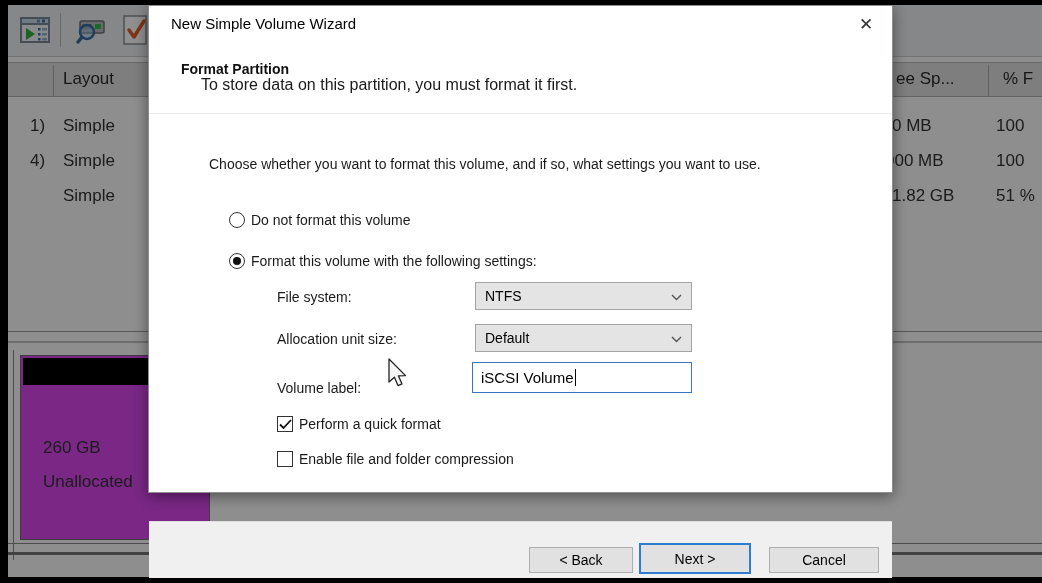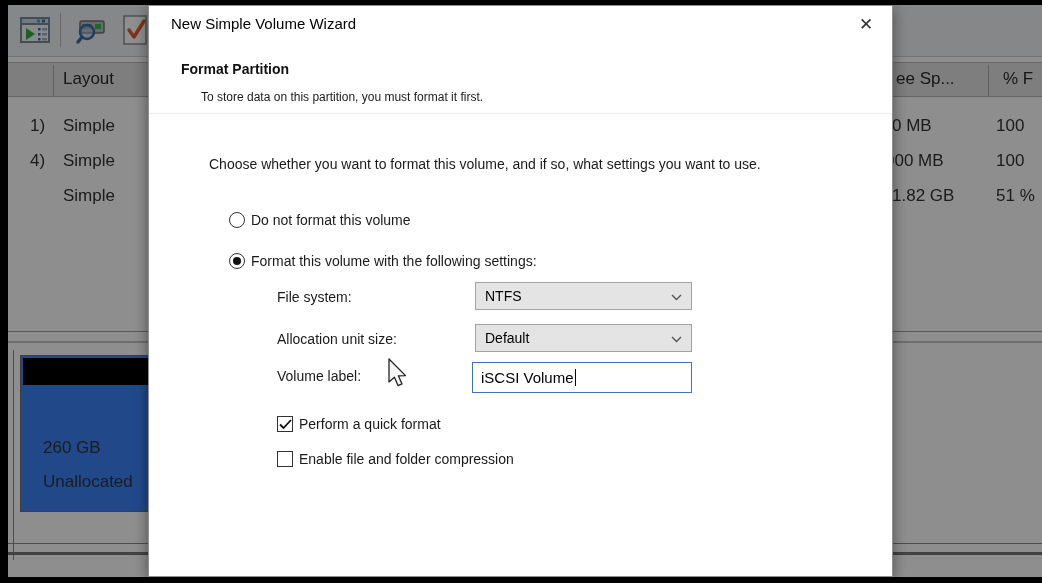--- a/index.html
+++ b/index.html
@@ -22,42 +22,42 @@
   .hdr-label { position:absolute; top:6px; }
 
   .bg-row { position:absolute; left:0; width:100%; height:35px; font-size:17px; color:#333;
     line-height:35px; }
   .bg-cell { position:absolute; top:0; white-space:nowrap; }
 
   .splitter-1 { position:absolute; left:0; top:326px; width:100%; height:1px; background:#9f9f9f; }
   .splitter-2 { position:absolute; left:0; top:336px; width:100%; height:2px; background:#c2c2c2; }
 
   .disk-vline { position:absolute; left:5px; top:345px; width:1px; height:210px; background:#8b8b8b; }
-  .disk-box { position:absolute; left:12px; top:350px; width:190px; height:157px;
-    background:#3b82f6; border:1px solid #6f6f6f; }
+  .disk-box { position:absolute; left:12px; top:350px; width:190px; height:185px;
+    background:#d946ef; border:1px solid #6f6f6f; }
   .disk-box .stripe { position:absolute; left:2px; top:2px; right:2px; height:27px; background:#000; }
   .disk-box .size  { position:absolute; left:22px; top:82px;  font-size:17px; color:#333; }
   .disk-box .state { position:absolute; left:22px; top:116px; font-size:17px; color:#333; }
 
   .pane-line-1 { position:absolute; left:0; top:538px; width:100%; height:1px; background:#8a8a8a; }
   .pane-line-2 { position:absolute; left:0; top:547px; width:100%; height:3px; background:#777; }
   .bg-legend { position:absolute; left:0px; top:556px; font-size:17px; color:#2e2e2e; white-space:nowrap;margin-top:26px; }
 
   .dim-overlay { position:absolute; left:0; top:0; width:1042px; height:583px;
     background:rgba(0,0,0,0.44); z-index:5; }
 
   
-  .dialog { position:absolute; left:148px; top:5px; width:745px; height:572px;
+  .dialog { position:absolute; left:148px; top:5px; width:745px; height:488px;
     background:#fff; border:1px solid #8f8f8f; box-shadow:0 3px 14px rgba(0,0,0,.45);
     z-index:10; color:#1a1a1a; }
   .dlg-title { position:absolute; left:22px; top:9px; font-size:15px; color:#000; }
   .dlg-close { position:absolute; left:700px; top:4px; width:34px; height:30px;
     text-align:center; line-height:30px; font-size:17px; color:#333; cursor:pointer; }
   .dlg-heading { position:absolute; left:32px; top:55px; font-size:14px; font-weight:bold; color:#111;text-align:center; }
-  .dlg-subheading { position:absolute; left:52px; top:84px; font-size:12px; }
+  .dlg-subheading { position:absolute; left:52px; top:70px; font-size:16px; }
   .dlg-hdr-divider { position:absolute; left:0; top:107px; width:100%; height:1px; background:#ececec; }
   .dlg-intro { position:absolute; left:60px; top:150px; font-size:14px; }
 
   .radio { position:absolute; width:16px; height:16px; border:1px solid #333; border-radius:50%;
     background:#fff; }
   .radio.selected::after { content:""; position:absolute; left:3px; top:3px; width:8px; height:8px;
     border-radius:50%; background:#111; }
   .radio-label { position:absolute; font-size:14px;text-align:center; }
 
   .field-label { position:absolute; left:128px; font-size:14px; }
@@ -188,33 +188,38 @@
     </div>
 
     <div class="field-label" style="top:325px">Allocation unit size:</div>
     <div class="combo" style="top:318px">
       <span>Default</span>
       <svg class="chev" width="11" height="7" viewBox="0 0 11 7">
         <polyline points="1,1 5.5,5.5 10,1" fill="none" stroke="#555" stroke-width="1.4"></polyline>
       </svg>
     </div>
 
-    <div class="field-label" style="top:362px">Volume label:</div>
+    <div class="field-label" style="top:374px">Volume label:</div>
     <div class="textbox"><span>iSCSI Volume</span><span class="caret"></span></div>
 
     <div class="checkbox checked" style="top:410px">
       <svg width="13" height="11" viewBox="0 0 13 11">
         <polyline points="1,5.5 4.5,9 12,1" fill="none" stroke="#111" stroke-width="1.8"></polyline>
       </svg>
     </div>
     <div class="check-label" style="top:410px">Perform a quick format</div>
 
     <div class="checkbox" style="top:445px">
       
     </div>
     <div class="check-label" style="top:445px">Enable file and folder compression</div>
 
+    <div class="dlg-footer">
+      <button class="btn btn-back">&lt; Back</button>
+      <button class="btn btn-next">Next &gt;</button>
+      <button class="btn btn-cancel">Cancel</button>
+    </div>
   </div>
 
   <svg class="mouse-cursor" width="26" height="34" viewBox="0 0 26 34">
     <path d="M3 1 L3 24 L8.4 19.2 L12 27.6 L16 25.9 L12.4 17.8 L19.5 17.6 Z" fill="#f5f5f5" stroke="#222" stroke-width="1.3" stroke-linejoin="round"></path>
   </svg>
 </div>
 
 </body></html>

